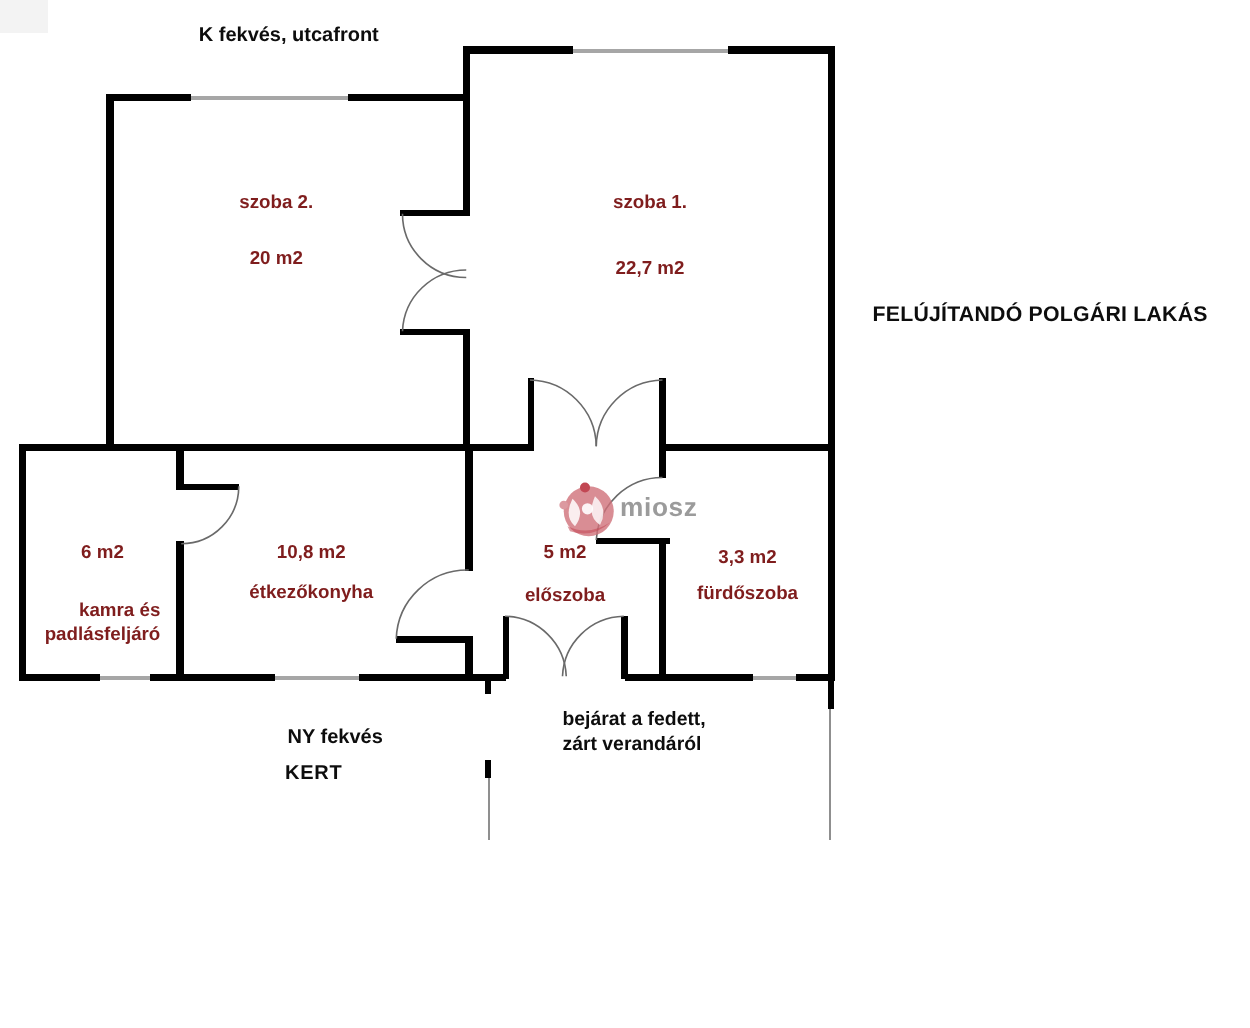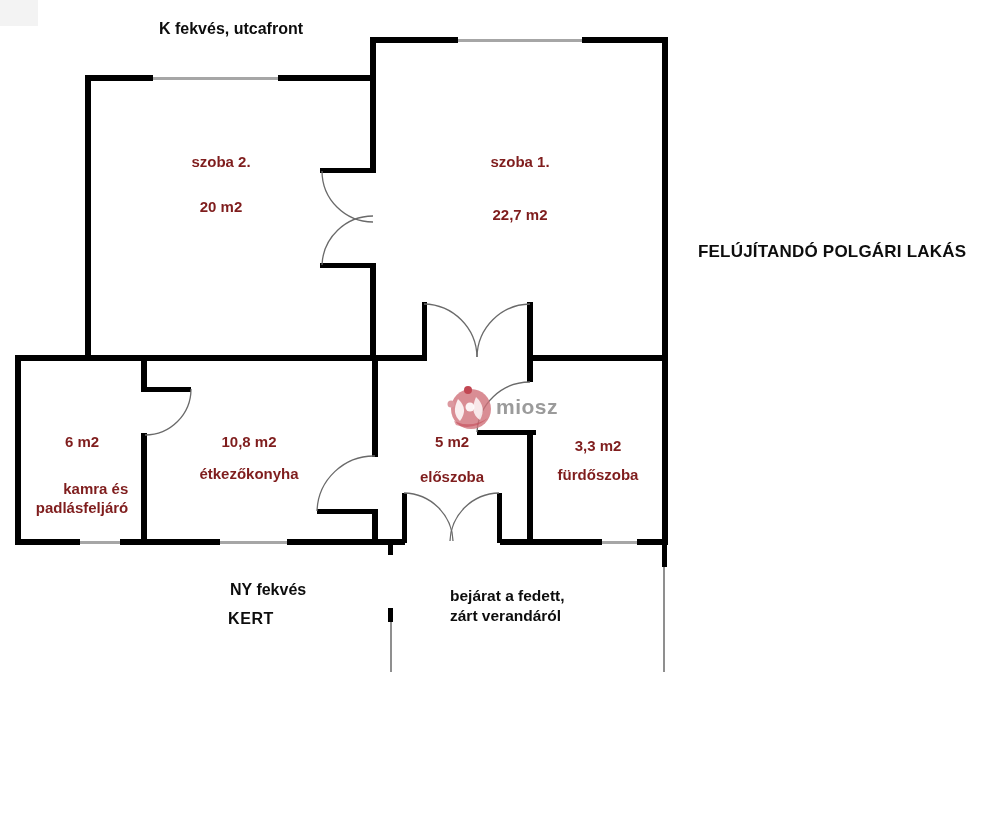--- a/index.html
+++ b/index.html
@@ -135,21 +135,21 @@
   </div>
 
   <div class="room-block" style="left:598px;top:436px;">
     <div class="room-line">3,3 m2</div>
     <div class="room-line" style="margin-top:10px;">fürdőszoba</div>
   </div>
 
   <div class="lbl orient" style="left:230px;top:581px;">NY fekvés</div>
   <div class="lbl kert" style="left:228px;top:610px;">KERT</div>
 
-  <div class="lbl note" style="left:450px;top:566px;margin-top:20px;">
+  <div class="lbl note" style="left:450px;top:566px;">
     <div>bejárat a fedett,</div>
     <div>zárt verandáról</div>
   </div>
 
   <div class="logo-wrap">
     <svg width="50" height="46" viewBox="0 0 50 46">
       <circle cx="25" cy="24" r="20" fill="#cf7079" opacity="0.8"></circle>
       <path d="M 12 14 Q 23 24 14 36 Q 5 28 12 14" fill="#ffffff" opacity="0.85"></path>
       <path d="M 30 12 Q 41 22 34 35 Q 23 28 30 12" fill="#ffffff" opacity="0.8"></path>
       <circle cx="24" cy="22" r="4.5" fill="#ffffff" opacity="0.9"></circle>

